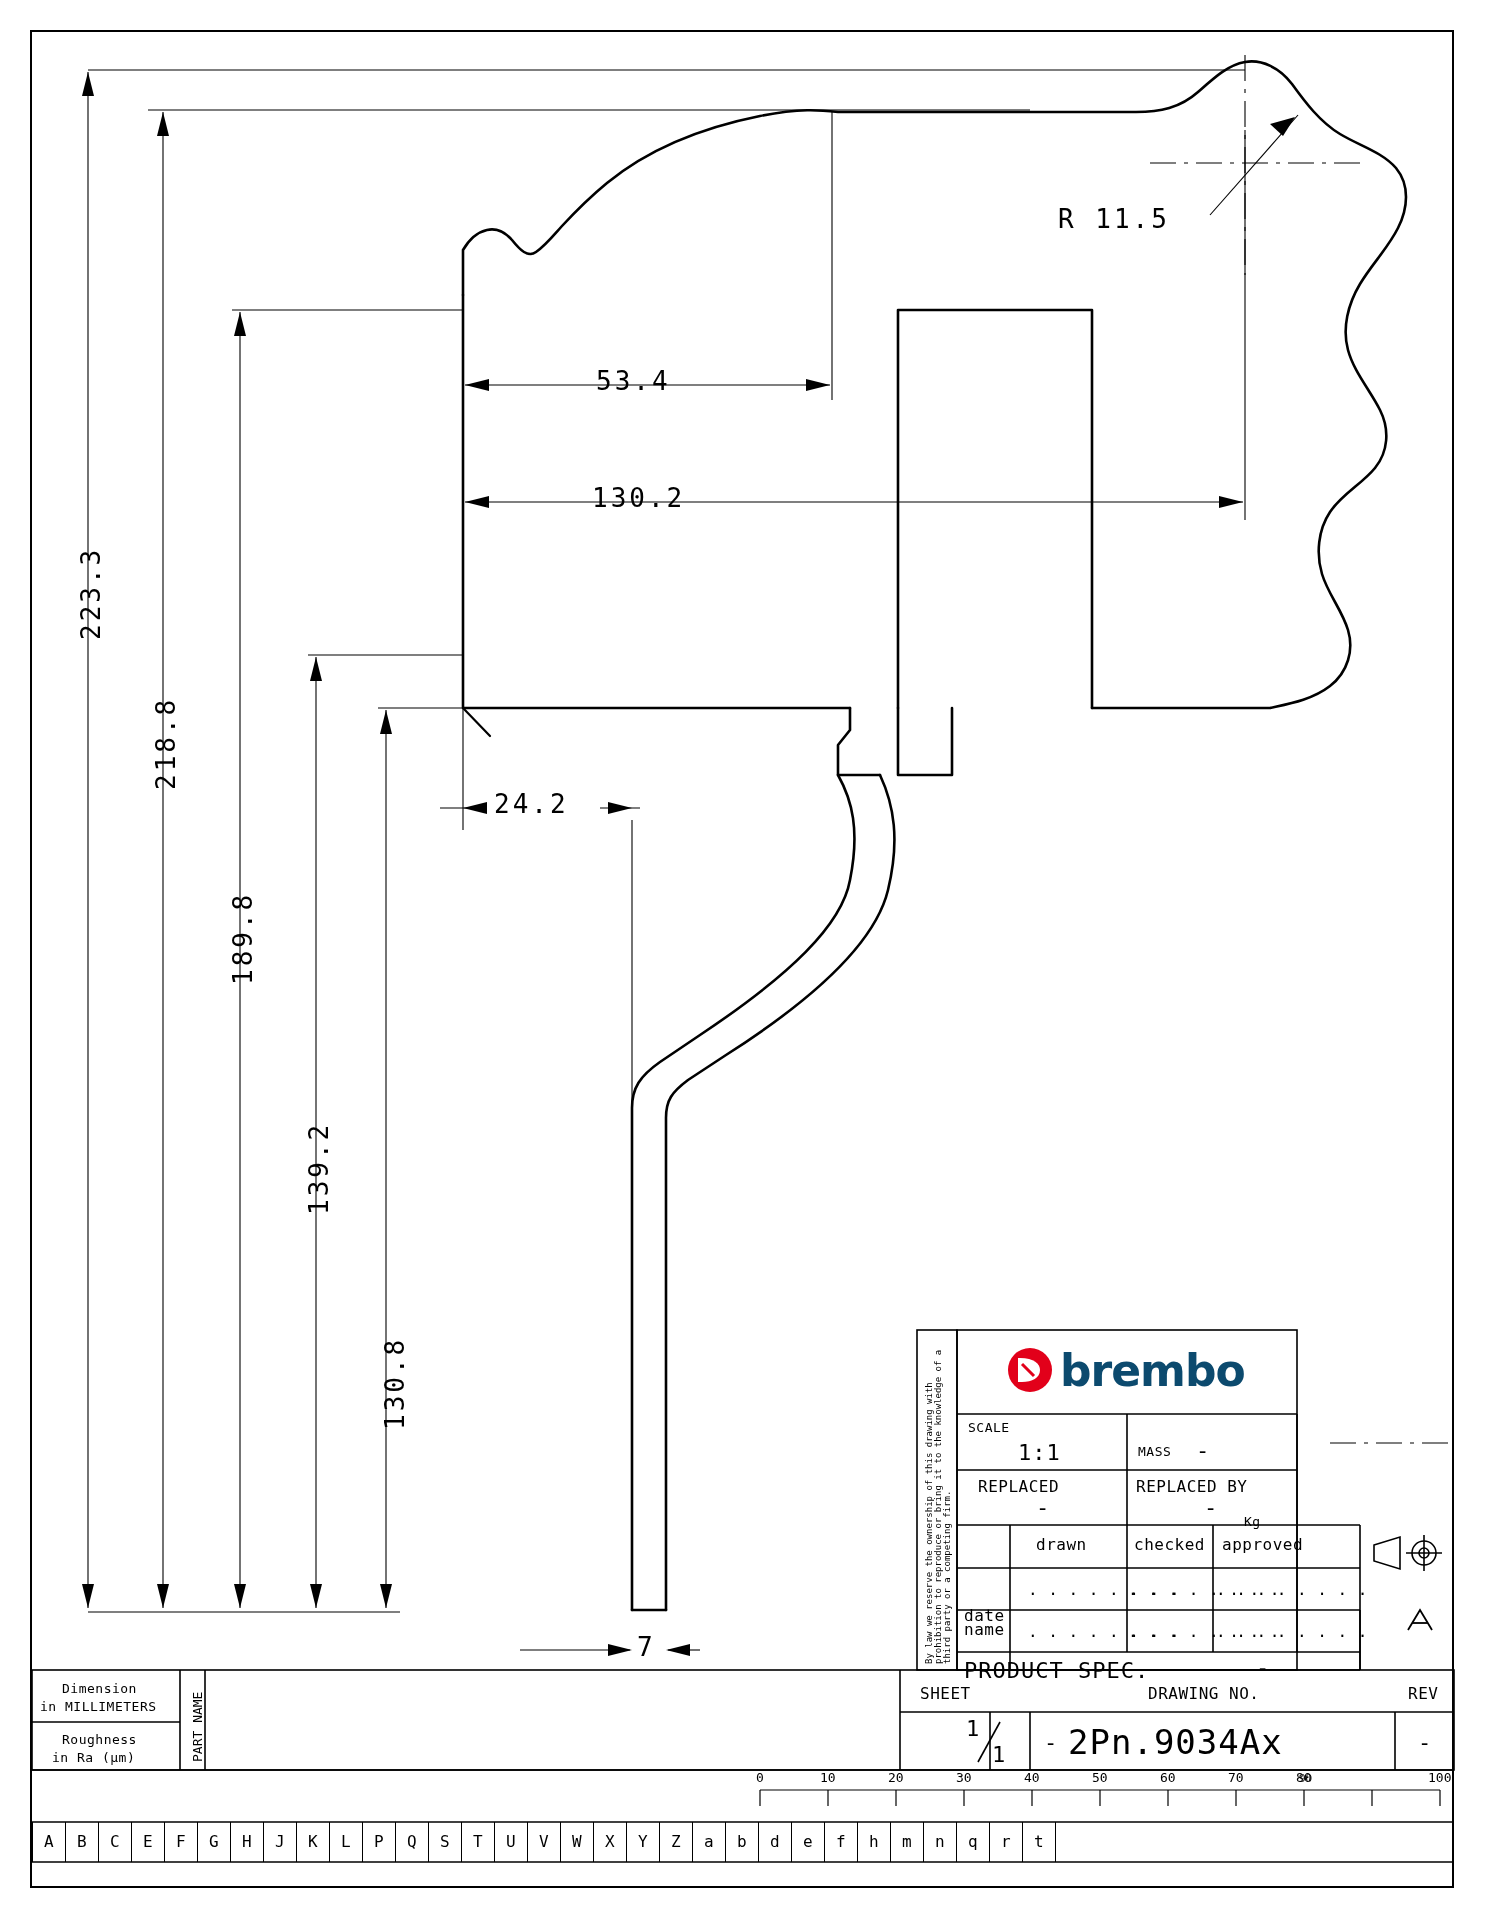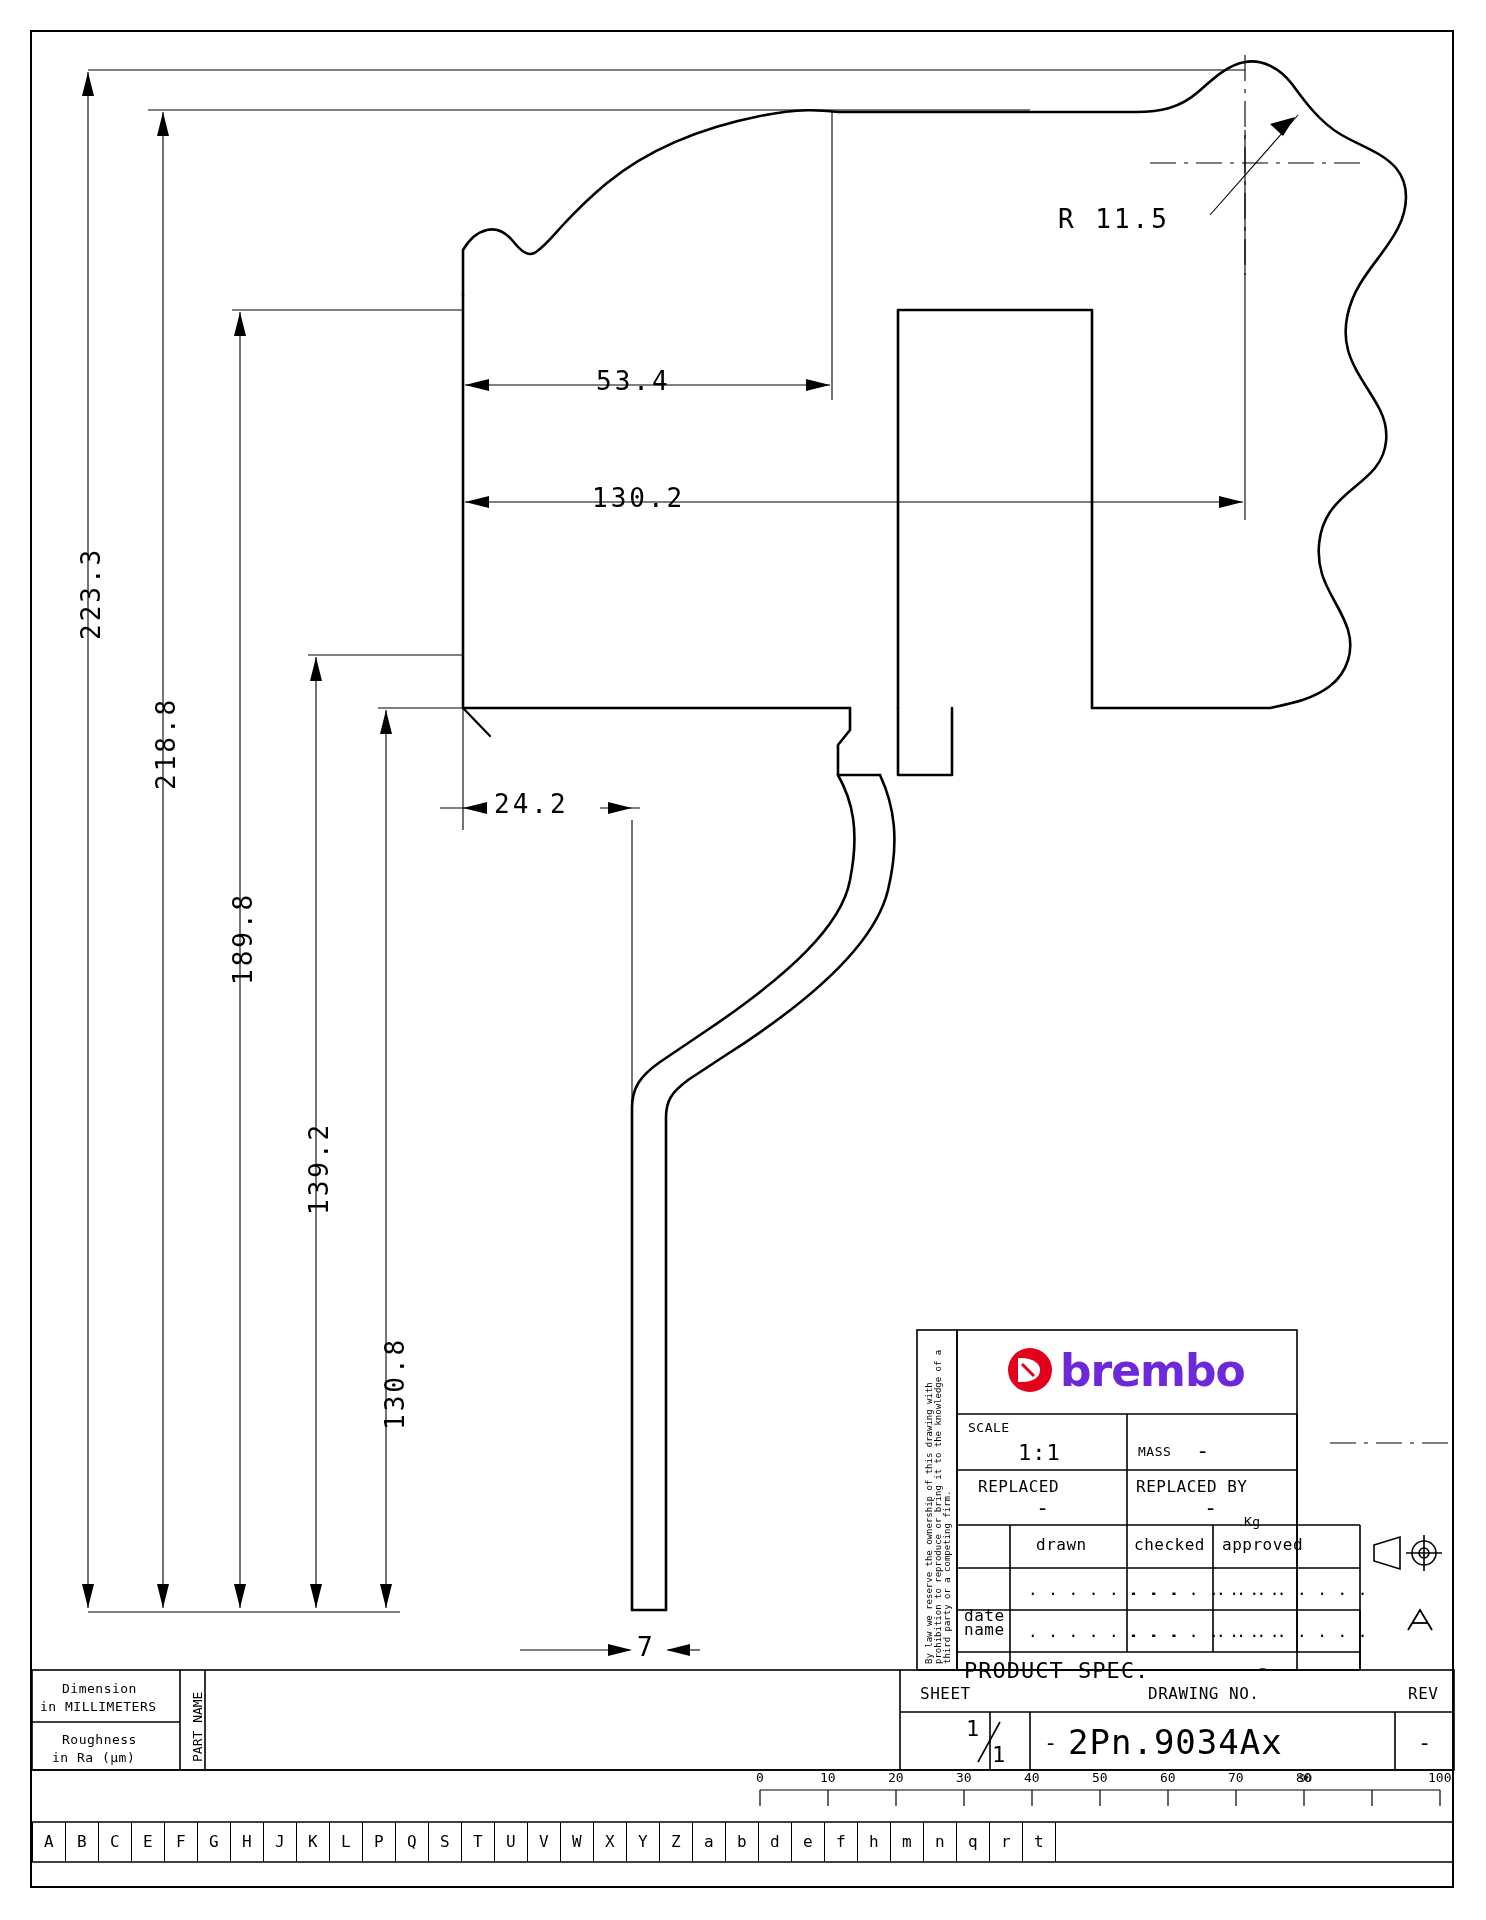--- a/index.html
+++ b/index.html
@@ -51,21 +51,21 @@
     color: #000;
     white-space: nowrap;
   }
   .lbl-sm { font-size: 13px; letter-spacing: 0.5px; }
   .lbl-md { font-size: 16px; letter-spacing: 0.5px; }
   .lbl-lg { font-size: 22px; letter-spacing: 1px; }
   .lbl-xl { font-size: 34px; letter-spacing: 1px; }
   .lbl-title { font-size: 27px; letter-spacing: 3px; }
   .brembo {
     position: absolute;
-    color: #6d28d9;
+    color: #0c4a6e;
     font-family: "DejaVu Sans", sans-serif;
     font-weight: bold;
     font-size: 44px;
     letter-spacing: -1px;
   }
   .vtext {
     position: absolute;
     font-family: "DejaVu Sans Mono", monospace;
     font-size: 11px;
     color: #000;

